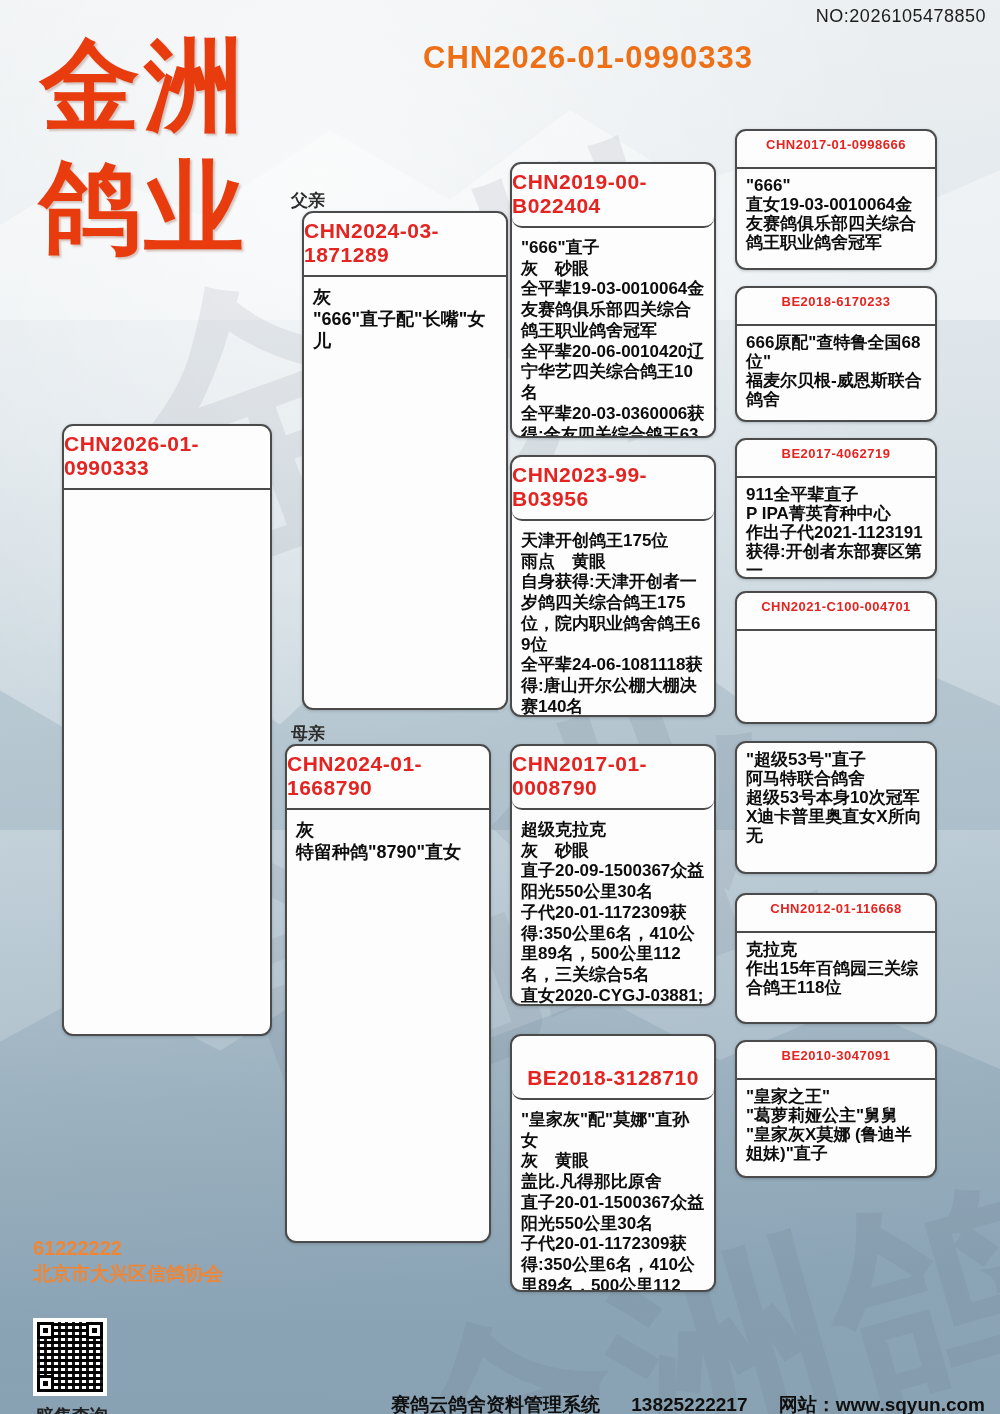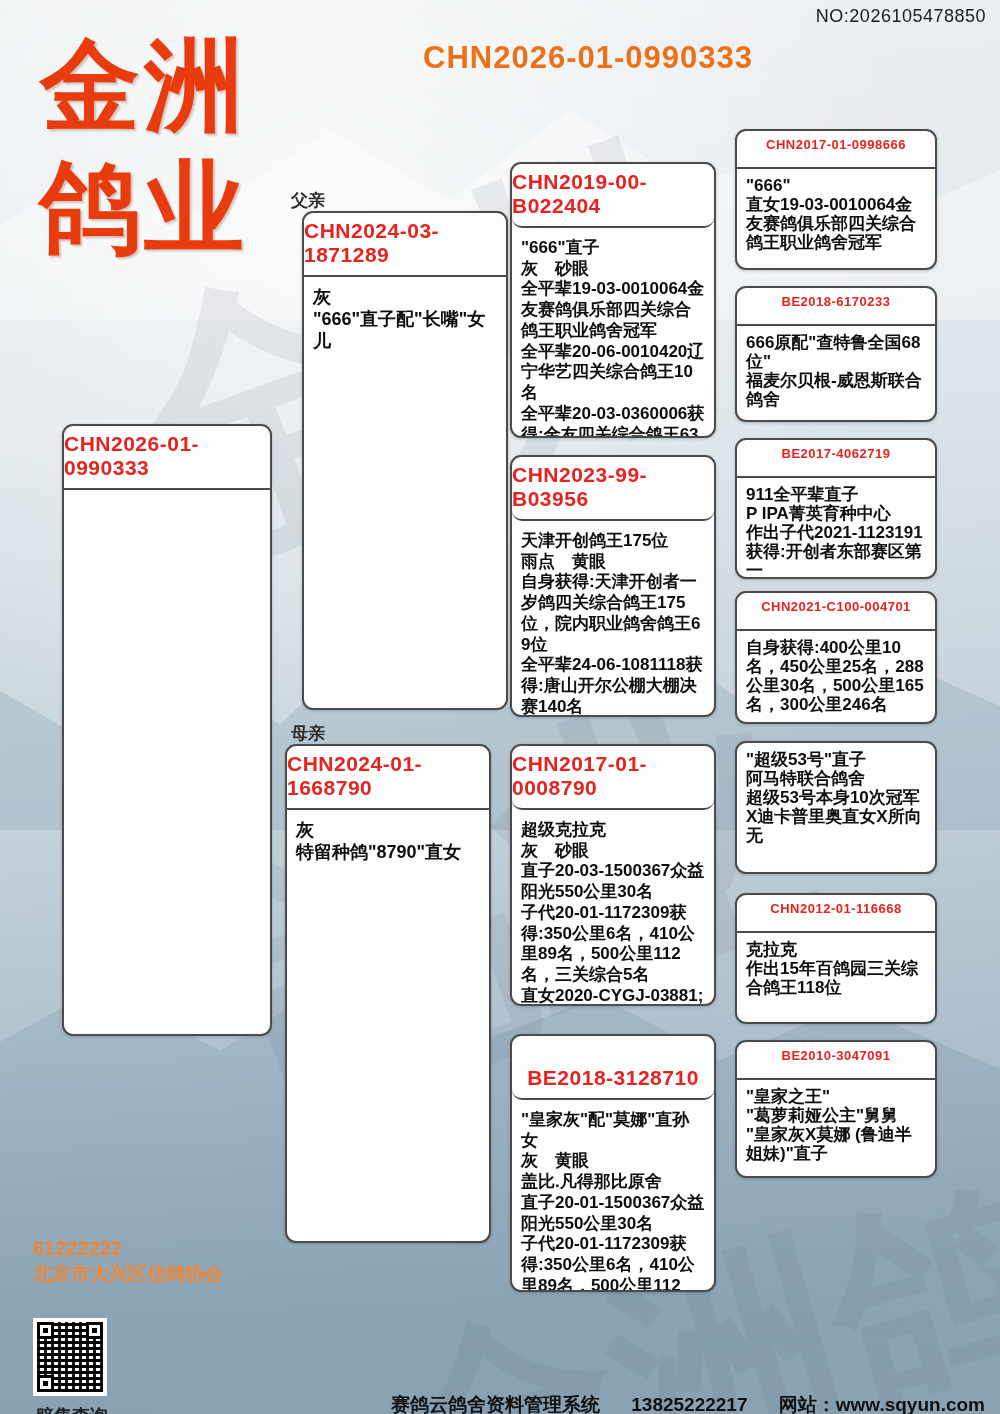--- a/index.html
+++ b/index.html
@@ -111,21 +111,21 @@
     <div class="body">天津开创鸽王175位
 雨点　黄眼
 自身获得:天津开创者一岁鸽四关综合鸽王175位，院内职业鸽舍鸽王69位
 全平辈24-06-1081118获得:唐山开尔公棚大棚决赛140名
 全平辈24-01-1081117获</div>
   </div>
   <div class="pbox gen3" style="left:510px;top:744px;width:206px;height:262px">
     <div class="ring">CHN2017-01-0008790</div>
     <div class="body">超级克拉克
 灰　砂眼
-直子20-03-1500367众益阳光550公里30名
+直子20-09-1500367众益阳光550公里30名
 子代20-01-1172309获得:350公里6名，410公里89名，500公里112名，三关综合5名
 直女2020-CYGJ-03881;</div>
   </div>
   <div class="pbox gen3" style="left:510px;top:1034px;width:206px;height:258px">
     <div class="ring">BE2018-3128710</div>
     <div class="body">"皇家灰"配"莫娜"直孙女
 灰　黄眼
 盖比.凡得那比原舍
 直子20-01-1500367众益阳光550公里30名
 子代20-01-1172309获得:350公里6名，410公里89名，500公里112名，三关综合5名</div>
@@ -143,21 +143,20 @@
   </div>
   <div class="pbox gen4" style="left:735px;top:438px;width:202px;height:141px">
     <div class="ring">BE2017-4062719</div>
     <div class="body">911全平辈直子
 P IPA菁英育种中心
 作出子代2021-1123191
 获得:开创者东部赛区第一</div>
   </div>
   <div class="pbox gen4" style="left:735px;top:591px;width:202px;height:133px">
     <div class="ring">CHN2021-C100-004701</div>
-    <div class="body">自身获得:400公里10名，450公里25名，288公里30名，500公里165名，300公里246名</div>
   </div>
   <div class="pbox gen4" style="left:735px;top:741px;width:202px;height:133px">
     <div class="body">"超级53号"直子
 阿马特联合鸽舍
 超级53号本身10次冠军X迪卡普里奥直女X所向无</div>
   </div>
   <div class="pbox gen4" style="left:735px;top:893px;width:202px;height:131px">
     <div class="ring">CHN2012-01-116668</div>
     <div class="body">克拉克
 作出15年百鸽园三关综合鸽王118位</div>

